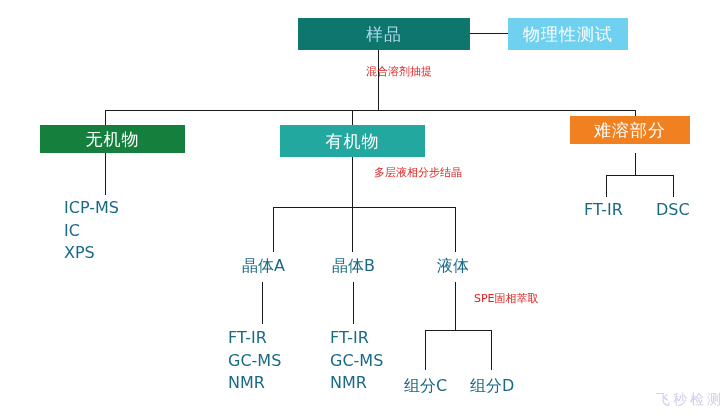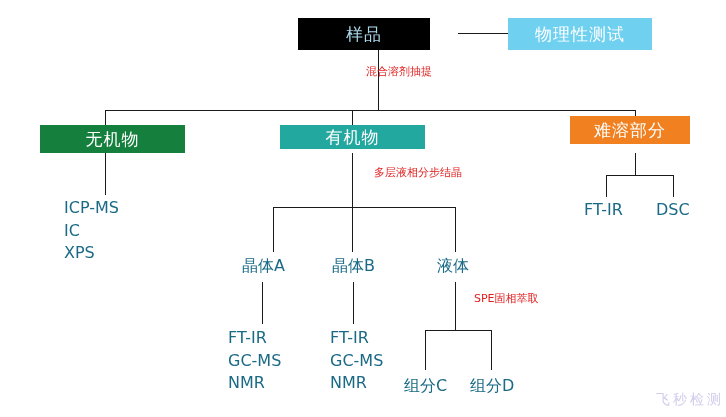--- a/index.html
+++ b/index.html
@@ -19,24 +19,24 @@
   .node-box {
     position: absolute;
     display: flex;
     align-items: center;
     justify-content: center;
     color: #ffffff;
     font-size: 17px;
     letter-spacing: 1px;
     box-sizing: border-box;
   }
-  .box-sample      { left: 298px; top: 18px;  width: 132px; height: 32px; background: #000000; color: #a9d6e8; }
-  .box-physical    { left: 508px; top: 18px;  width: 144px; height: 32px; background: #6fd0f0; color: #ffffff; }
+  .box-sample      { left: 298px; top: 18px;  width: 172px; height: 32px; background: #0f766e; color: #a9d6e8; }
+  .box-physical    { left: 508px; top: 18px;  width: 120px; height: 32px; background: #6fd0f0; color: #ffffff; }
   .box-inorganic   { left: 40px;  top: 125px; width: 145px; height: 28px; background: #15803d; }
-  .box-organic     { left: 280px; top: 125px; width: 145px; height: 24px; background: #23a8a0; }
+  .box-organic     { left: 280px; top: 125px; width: 145px; height: 32px; background: #23a8a0; }
   .box-insoluble   { left: 570px; top: 116px; width: 120px; height: 28px; background: #f08020; }
 
   
   .leaf-label {
     position: absolute;
     color: #1a6a86;
     font-size: 16px;
     white-space: nowrap;
   }
 

